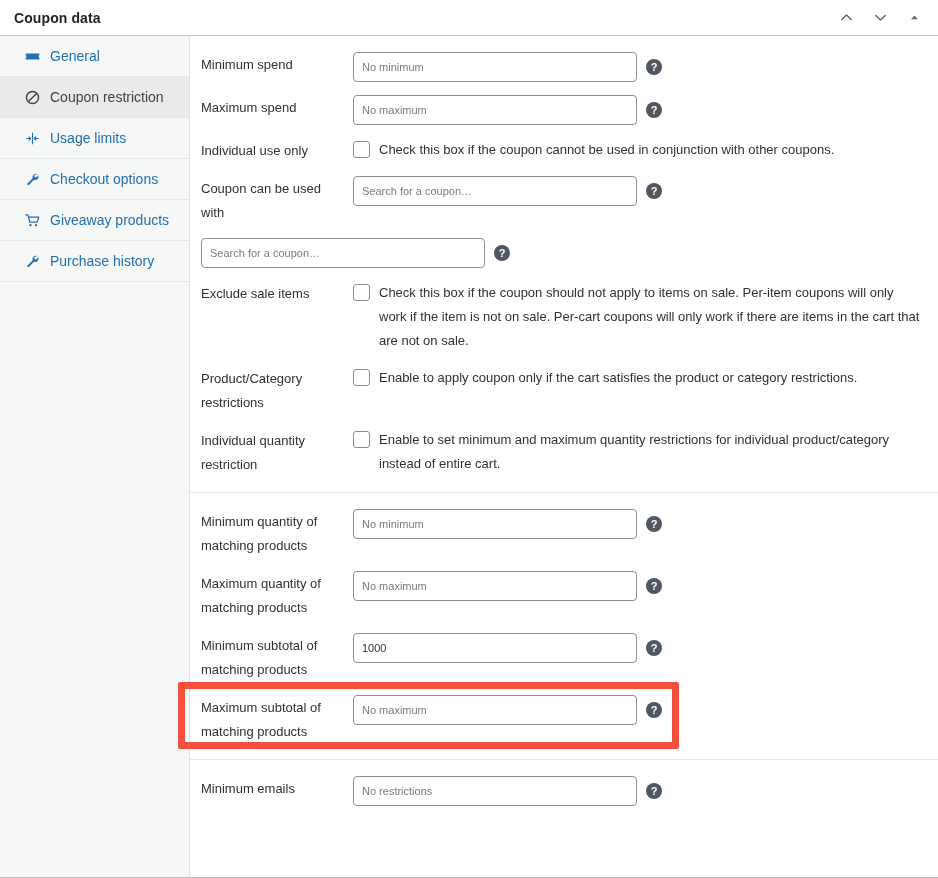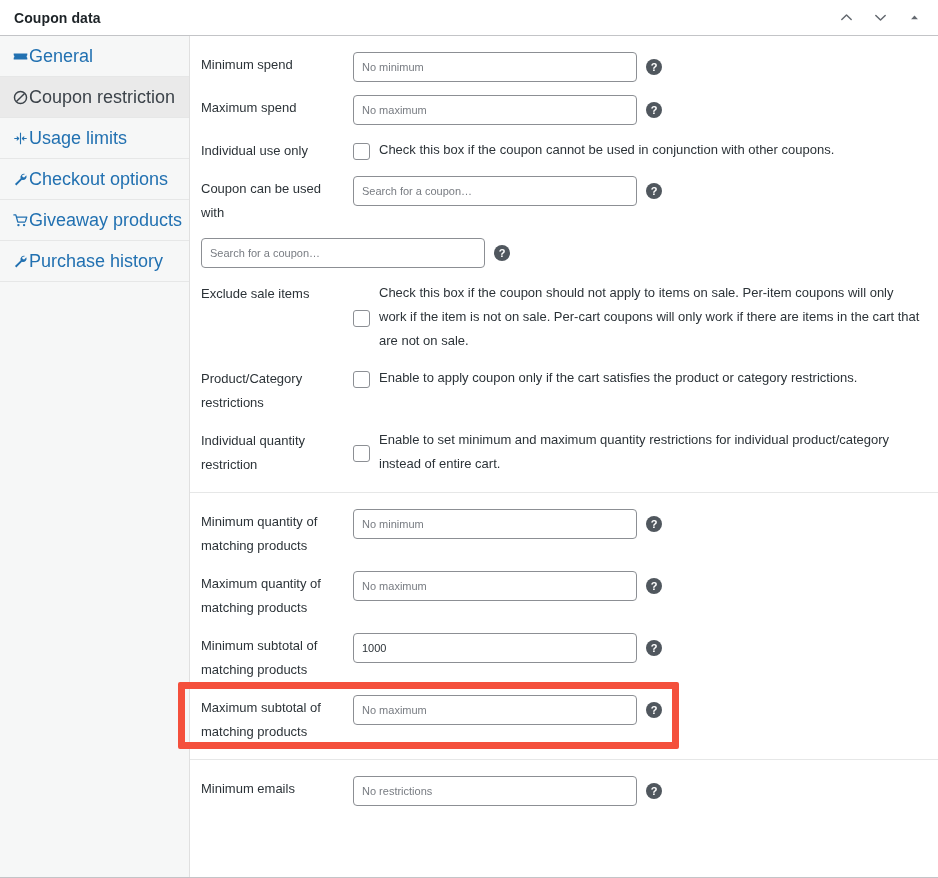--- a/index.html
+++ b/index.html
@@ -69,26 +69,27 @@
     background: #f6f7f7;
     border-right: 1px solid #e0e0e0;
     padding: 0;
     margin: 0;
     list-style: none;
   }
   .side-item {
     display: flex;
     align-items: center;
     height: 41px;
-    padding-left: 12px;
+    padding-left: 24px;
     border-bottom: 1px solid #e6e7e7;
     color: #2271b1;
-    font-size: 18px;
+    font-size: 14px;
     cursor: pointer;
     background: #f6f7f7;
+    gap: 9px;
   }
   .side-item.active {
     background: #eaeaea;
     color: #3c434a;
   }
   .side-icon {
     width: 17px; height: 17px;
     display: flex; align-items: center; justify-content: center;
     flex: 0 0 17px;
   }
@@ -159,21 +160,21 @@
     margin-top: 7px;
     flex: 0 0 16px;
     cursor: help;
     font-family: "Liberation Sans", sans-serif;
     line-height: 1;
   }
 
   
   .cbwrap {
     display: flex;
-    align-items: center;
+    align-items: flex-start;
     max-width: 570px;
   }
   input[type="checkbox"].fcheck {
     -webkit-appearance: none;
     appearance: none;
     width: 17px; height: 17px;
     min-width: 17px;
     border: 1px solid #8c8f94;
     border-radius: 3px;
     background: #fff;

